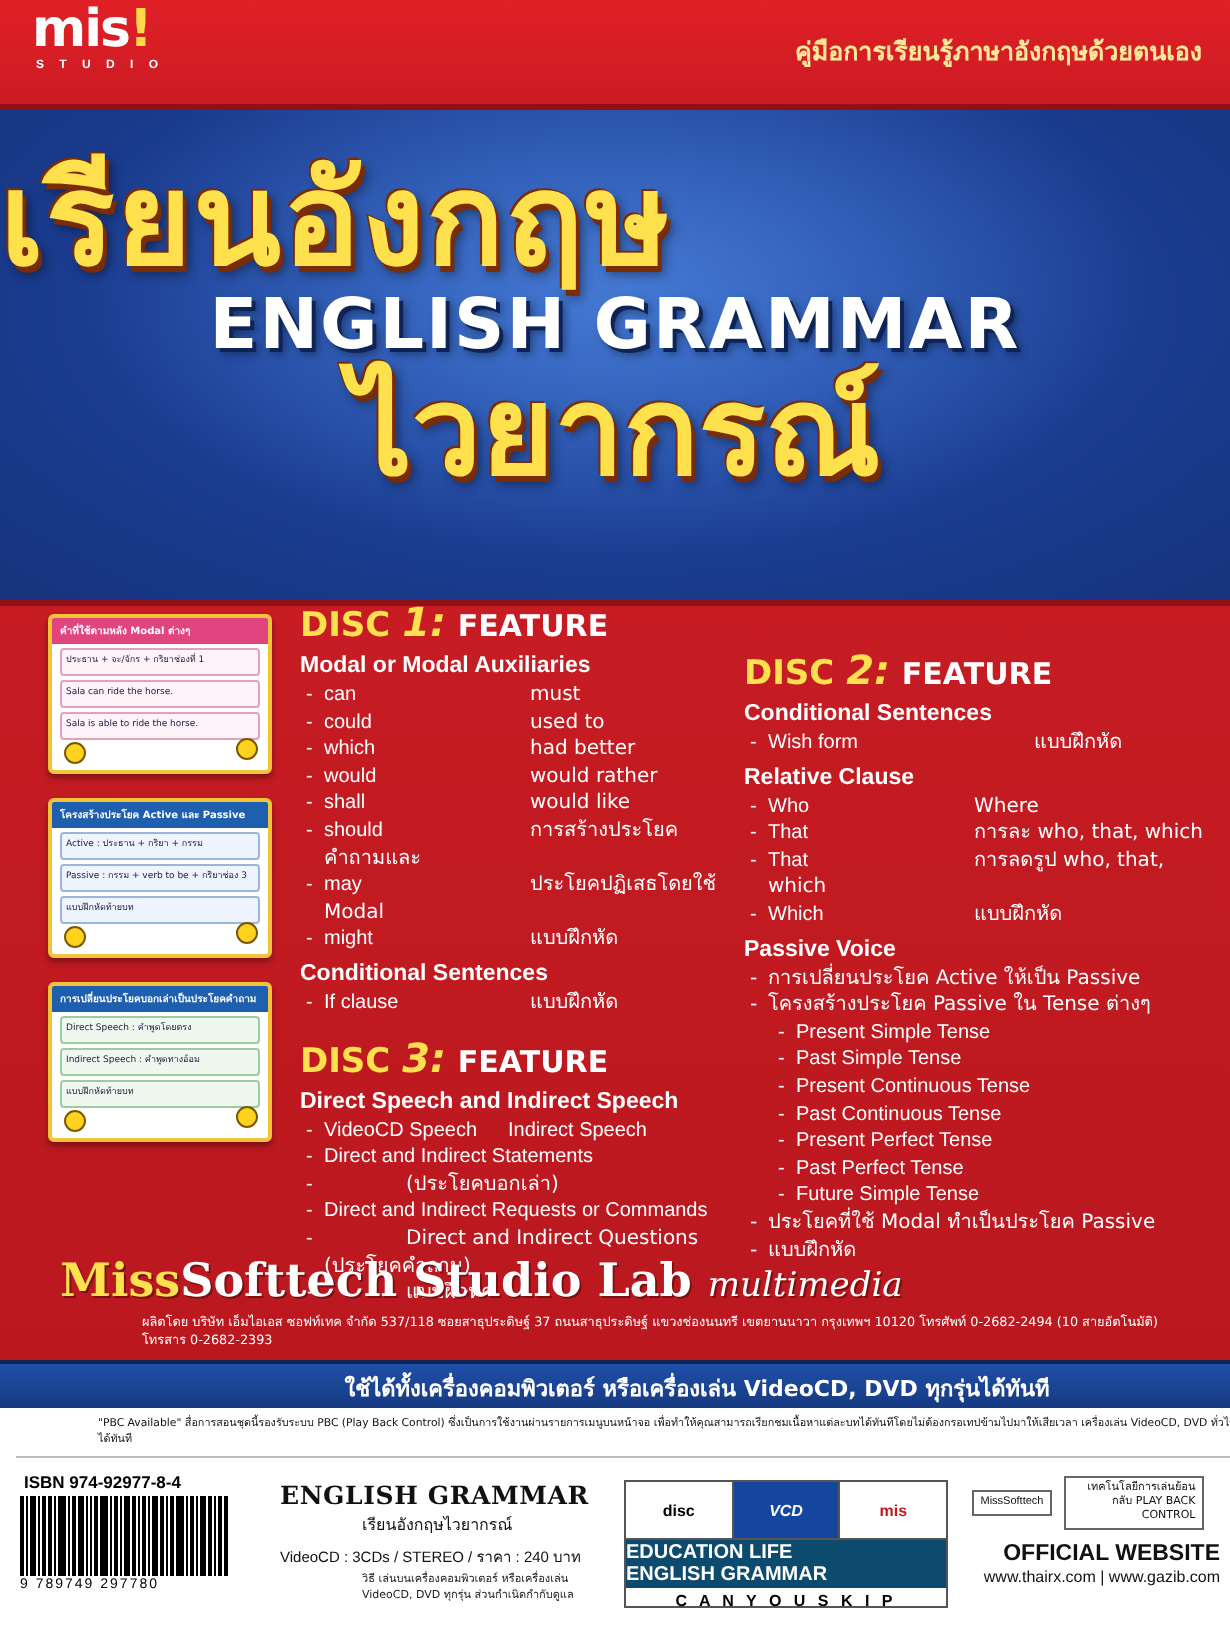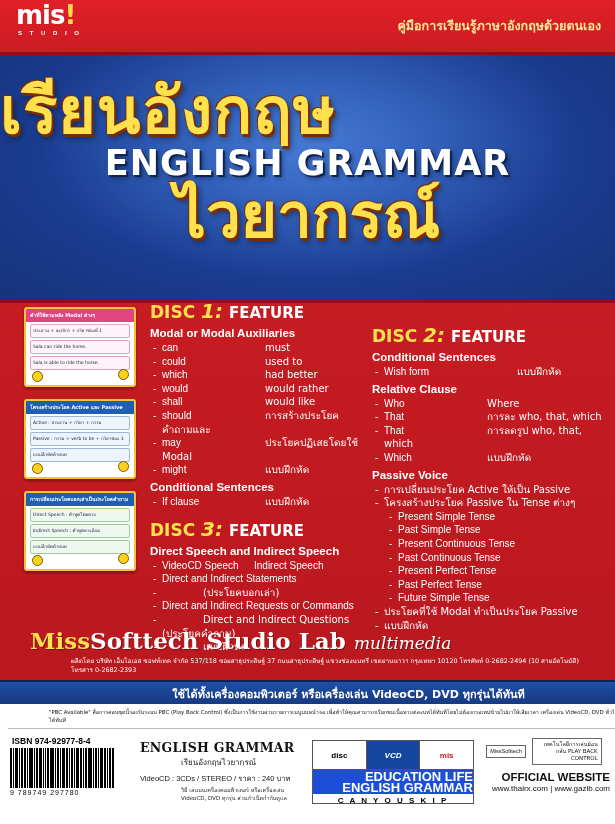--- a/index.html
+++ b/index.html
@@ -183,21 +183,21 @@
     display:flex;height:28px;border-bottom:1px solid #555;
   }
   .logobox .cell{
     flex:1;display:flex;align-items:center;justify-content:center;
     border-right:1px solid #555;font-size:8px;font-weight:bold;
   }
   .logobox .cell:last-child{border-right:none;}
   .vcd{background:#1446a0;color:#fff;font-size:12px;font-style:italic;}
   .misbadge{color:#c2191f;font-weight:bold;font-size:11px;}
   .logobox .mid{
-    background:#1d4ed8;color:#fff;text-align:right;font-size:13px;font-weight:bold;
+    background:#0c4a6e;color:#fff;text-align:left;font-size:10px;font-weight:bold;
     line-height:11px;padding:1px 0;
   }
   .logobox .bot{
     text-align:center;font-size:8px;letter-spacing:2px;font-weight:bold;padding-top:2px;
   }
   .right-col{
     position:absolute;left:478px;top:34px;width:132px;text-align:right;color:#111;
   }
   .right-col .badges{display:flex;gap:6px;justify-content:center;align-items:center;}
   .right-col .badge{

